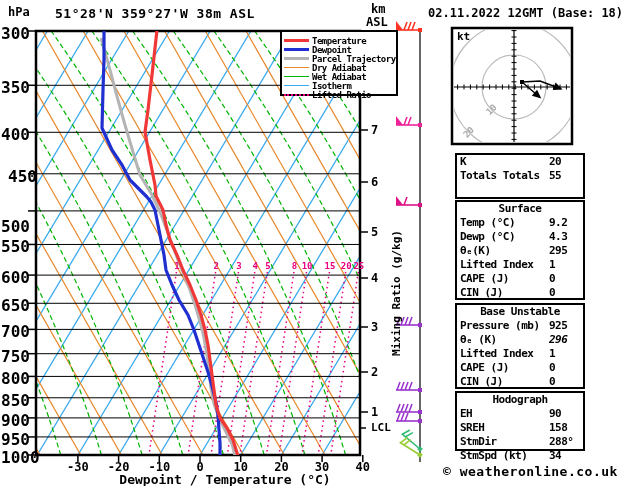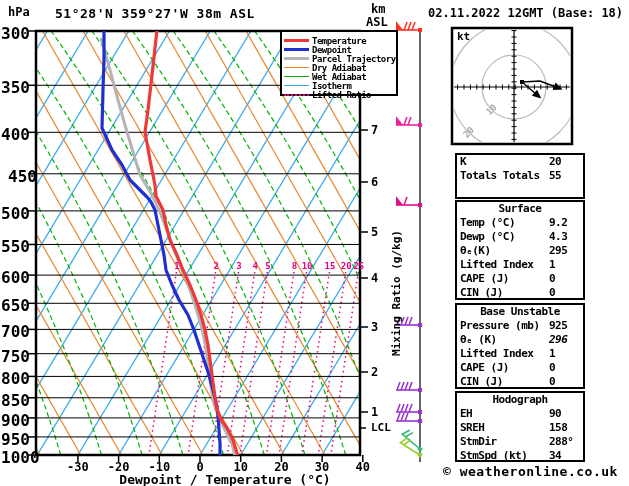--- a/index.html
+++ b/index.html
@@ -341,21 +341,21 @@
       <div class="abs mixlbl" style="left:267.9332420525267px;top:261px;">5</div>
       <div class="abs mixlbl" style="left:294.48844710491073px;top:261px;">8</div>
       <div class="abs mixlbl" style="left:307.09605775416355px;top:261px;">10</div>
       <div class="abs mixlbl" style="left:330.0048363622749px;top:261px;">15</div>
       <div class="abs mixlbl" style="left:346.2588734558005px;top:261px;">20</div>
       <div class="abs mixlbl" style="left:358.86648410505336px;top:261px;">25</div>
       <div class="abs ptick" style="left:1px;top:24px;">300</div>
       <div class="abs ptick" style="left:1px;top:78.28684768619034px;">350</div>
       <div class="abs ptick" style="left:1px;top:125.31225413172518px;">400</div>
       <div class="abs ptick" style="left:8px;top:166.79160228549543px;">450</div>
-      <div class="abs ptick" style="left:1px;top:204px;">500</div>
+      <div class="abs ptick" style="left:1px;top:217px;">500</div>
       <div class="abs ptick" style="left:1px;top:237.46128400109527px;">550</div>
       <div class="abs ptick" style="left:1px;top:268.10385641722064px;">600</div>
       <div class="abs ptick" style="left:1px;top:296.29229051775684px;">650</div>
       <div class="abs ptick" style="left:1px;top:322.390704103411px;">700</div>
       <div class="abs ptick" style="left:1px;top:346.68774586827476px;">750</div>
       <div class="abs ptick" style="left:1px;top:369.4161105489458px;">800</div>
       <div class="abs ptick" style="left:1px;top:390.76612739136095px;">850</div>
       <div class="abs ptick" style="left:1px;top:410.8954587027161px;">900</div>
       <div class="abs ptick" style="left:1px;top:429.9361726924574px;">950</div>
       <div class="abs ptick" style="left:1px;top:448px;">1000</div>
@@ -429,21 +429,21 @@
         </div>
         <div class="trow" style="">
           <div style="flex:0 0 89px;" class="tl">CAPE (J)</div>
           <div style="flex:1;" class="tv">0</div>
         </div>
         <div class="trow" style="">
           <div style="flex:0 0 89px;" class="tl">CIN (J)</div>
           <div style="flex:1;" class="tv">0</div>
         </div>
       </div>
-      <div class="tbox" style="top:391px;height:71px;">
+      <div class="tbox" style="top:391px;height:60px;">
         <div class="thead" style="">Hodograph</div>
         <div class="trow" style="">
           <div style="flex:0 0 89px;" class="tl">EH</div>
           <div style="flex:1;" class="tv">90</div>
         </div>
         <div class="trow" style="">
           <div style="flex:0 0 89px;" class="tl">SREH</div>
           <div style="flex:1;" class="tv">158</div>
         </div>
         <div class="trow" style="">

